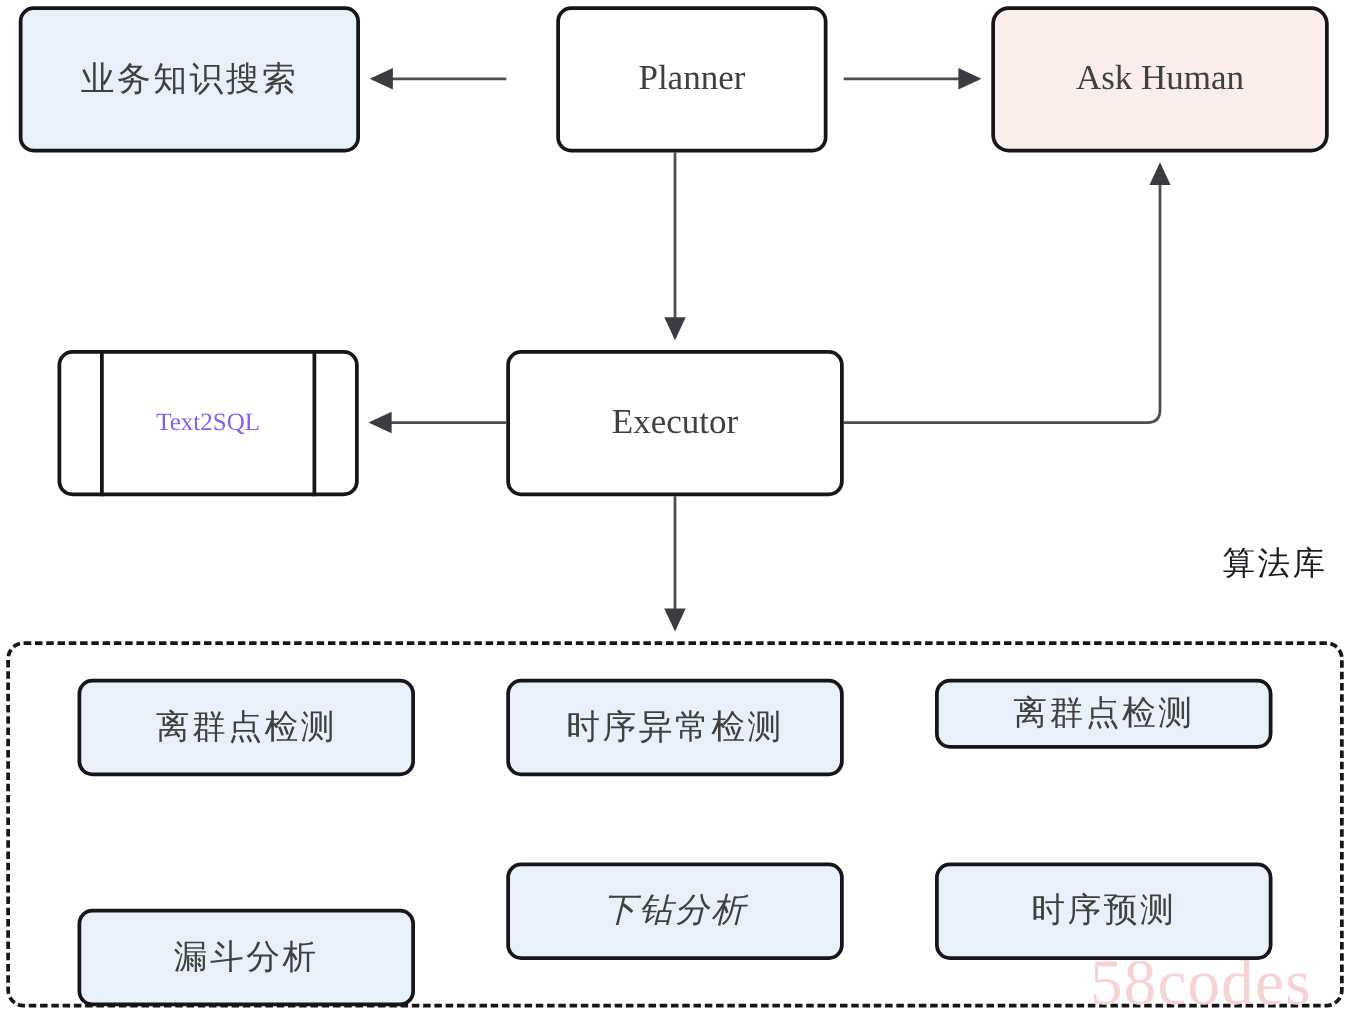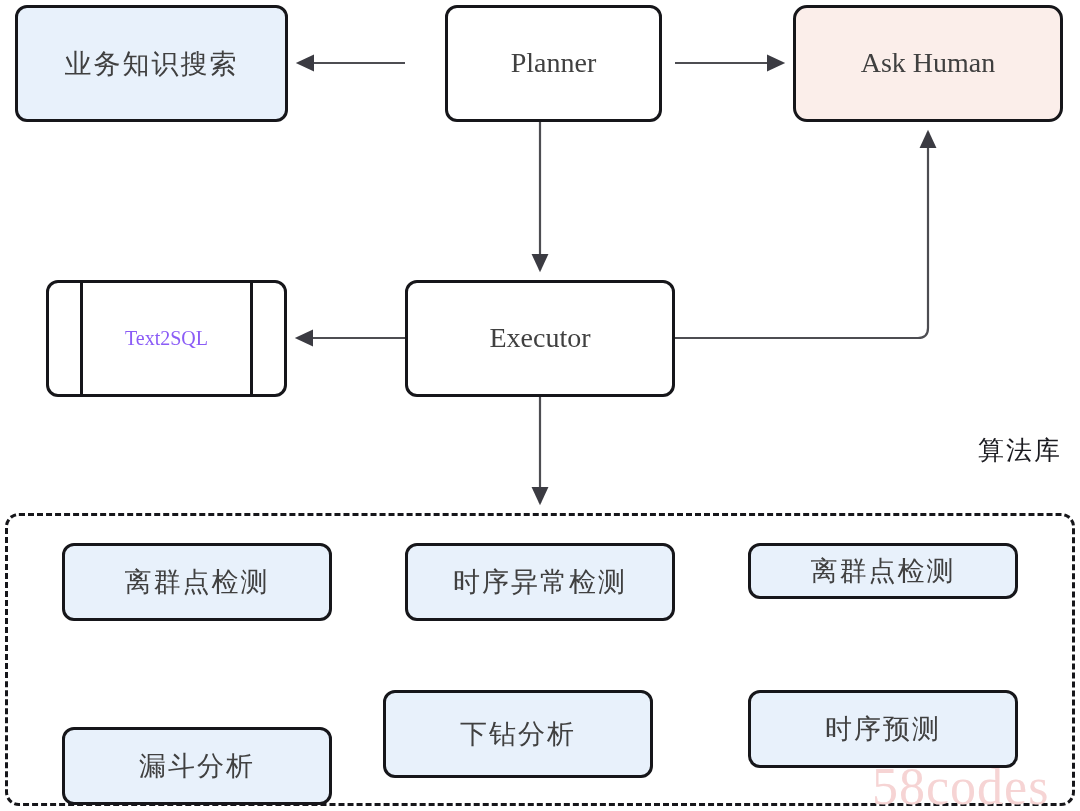--- a/index.html
+++ b/index.html
@@ -162,21 +162,21 @@
       </div>
       <div class="node cjk node-blue" style="left: 405px; top: 543px; width: 270px; height: 78px;">
         <span>时序异常检测</span>
       </div>
       <div class="node cjk node-blue" style="left: 748px; top: 543px; width: 270px; height: 56px;">
         <span>离群点检测</span>
       </div>
       <div class="node cjk node-blue" style="left: 62px; top: 727px; width: 270px; height: 78px;">
         <span>漏斗分析</span>
       </div>
-      <div class="node cjk node-blue" style="left: 383px; top: 690px; width: 270px; height: 88px;">
+      <div class="node cjk node-blue" style="left: 405px; top: 690px; width: 270px; height: 78px; font-style: italic;">
         <span>下钻分析</span>
       </div>
       <div class="node cjk node-blue" style="left: 748px; top: 690px; width: 270px; height: 78px;">
         <span>时序预测</span>
       </div>
     </div>
 
 </div>
 
 </body></html>

